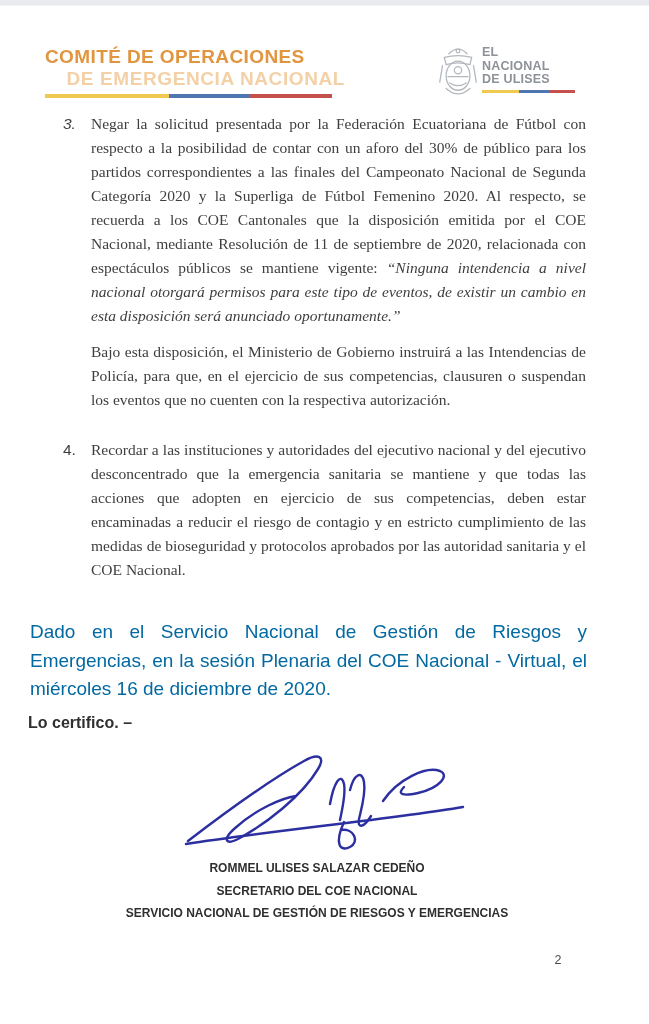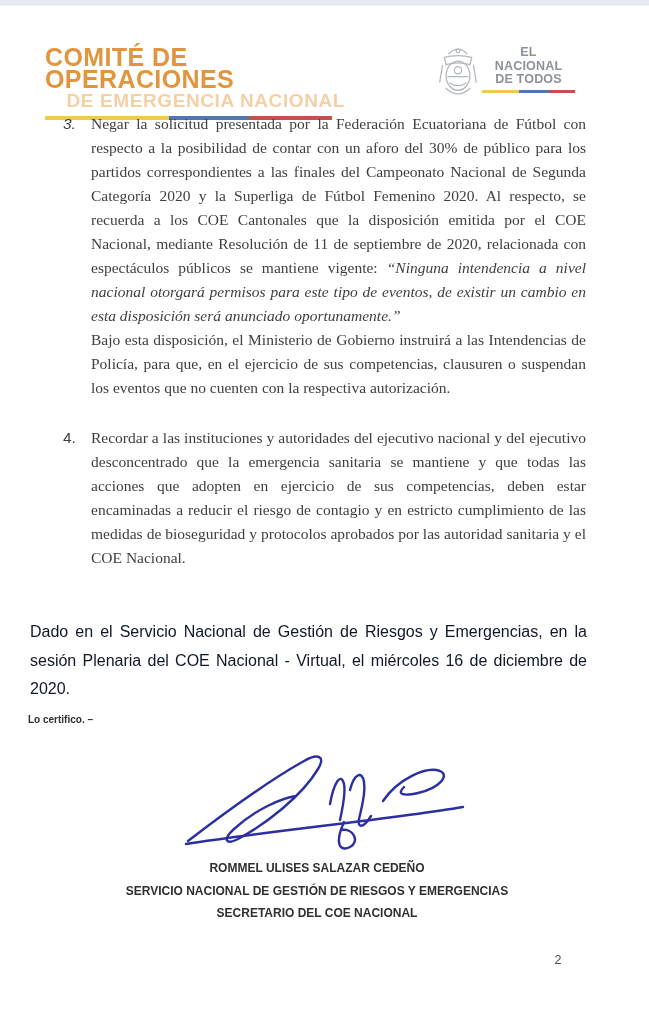--- a/index.html
+++ b/index.html
@@ -14,33 +14,33 @@
   .top-strip {
     position: absolute; top: 0; left: 0;
     width: 649px; height: 6px;
     background: #e8eaef;
     border-bottom: 1px solid #f3f4f7;
   }
 
   
   .org-header { position: absolute; left: 45px; top: 46px; width: 300px; }
   .org-title {
-    font-size: 25px; font-weight: bold; letter-spacing: 0.4px;
+    font-size: 19px; font-weight: bold; letter-spacing: 0.4px;
     color: #e2953f; line-height: 22px;
   }
   .org-subtitle {
     font-size: 19px; font-weight: bold; letter-spacing: 0.6px;
     color: #f4d0a6; line-height: 22px; text-align: right;
   }
   .flag-bar { display: flex; height: 4px; width: 287px; margin-top: 4px; }
   .flag-bar .fy { width: 124px; background: #f0c94f; }
   .flag-bar .fb { width: 80px;  background: #5076b2; }
   .flag-bar .fr { width: 83px;  background: #c5514e; }
 
-  .gov-logo { position: absolute; left: 437px; top: 44px; width: 140px; text-align: center; }
+  .gov-logo { position: absolute; left: 437px; top: 44px; width: 140px; }
   .gov-logo-inner { display: flex; align-items: flex-start; }
   .coat-svg { width: 42px; height: 56px; margin-right: 3px; }
   .gov-text {
     font-size: 12.5px; font-weight: bold; color: #8d9298;
     line-height: 13.5px; letter-spacing: 0.2px; padding-top: 2px;
   }
   .gov-flag { display: flex; height: 3px; width: 93px; margin-top: 3px; }
   .gov-flag .fy { width: 37px; background: #f0c94f; }
   .gov-flag .fb { width: 30px; background: #5076b2; }
   .gov-flag .fr { width: 26px; background: #c5514e; }
@@ -51,31 +51,31 @@
     font-size: 15.5px; line-height: 24px; text-align: justify;
     color: #3e3e3e;
   }
   .list-item { display: flex; }
   .item-number {
     width: 28px; flex: 0 0 28px;
   }
   .item-number.italic { font-style: italic; }
   .item-body { flex: 1; font-family: Liberation Serif, serif; }
   .item-quote { font-style: italic; }
-  .item-continuation { margin-top: 0; }
+  .item-continuation { margin-top: 12px; }
   .list-item + .list-item { margin-top: 26px; }
 
   .closing-para {
     position: absolute; left: 30px; top: 618px; width: 557px;
-    font-size: 16px; line-height: 28.5px; text-align: justify;
-    color: #0f172a;
+    font-size: 19px; line-height: 28.5px; text-align: justify;
+    color: #0369a1;
   }
   .certify-line {
     position: absolute; left: 28px; top: 714px;
-    font-size: 10px; font-weight: 600; color: #2f2f2f;
+    font-size: 16px; font-weight: 600; color: #2f2f2f;
   }
 
   
   .signature-wrap { position: absolute; left: 178px; top: 746px; width: 300px; height: 110px; }
   .sig-svg { width: 100%; height: 100%; }
 
   .signatory-block {
     position: absolute; left: 55px; top: 857px; width: 524px;
     text-align: center; font-weight: bold; color: #2f2f2f;
     font-size: 12px; line-height: 22.5px;
@@ -111,21 +111,21 @@
       <circle cx="23" cy="27" r="4"></circle>
       <path d="M12,34 H34"></path>
       <path d="M14,41 Q23,47 32,41"></path>
       <path d="M10,47 Q23,59 36,47"></path>
       <path d="M6,22 L3,40"></path>
       <path d="M40,22 L43,40"></path>
     </svg>
     <div class="gov-text">
       <div>EL</div>
       <div>NACIONAL</div>
-      <div>DE TODOS</div>
+      <div>DE ULISES</div>
       <div class="gov-flag">
         <div class="fy"></div>
         <div class="fb"></div>
         <div class="fr"></div>
       </div>
     </div>
   </div>
 </div>
 
 <div class="doc-body">
@@ -153,17 +153,17 @@
     <path d="M152,58 C156,36 163,26 166,38 C168,48 164,64 162,74"></path>
     <path d="M172,44 C176,28 184,24 186,36 C188,48 183,64 181,73 C179,82 185,83 193,70"></path>
     <path d="M166,76 C156,98 162,106 172,101 C182,96 176,82 163,84"></path>
     <path d="M8,98 C90,85 215,73 285,61"></path>
     <path d="M205,55 C220,33 248,20 262,25 C272,29 262,42 240,47 C226,50 218,49 226,41"></path>
   </svg>
 </div>
 
 <div class="signatory-block">
   <div>ROMMEL ULISES SALAZAR CEDEÑO</div>
+  <div>SECRETARIO DEL COE NACIONAL</div>
   <div>SERVICIO NACIONAL DE GESTIÓN DE RIESGOS Y EMERGENCIAS</div>
-  <div>SECRETARIO DEL COE NACIONAL</div>
 </div>
 
 <div class="page-number">2</div>
 
 </body></html>

